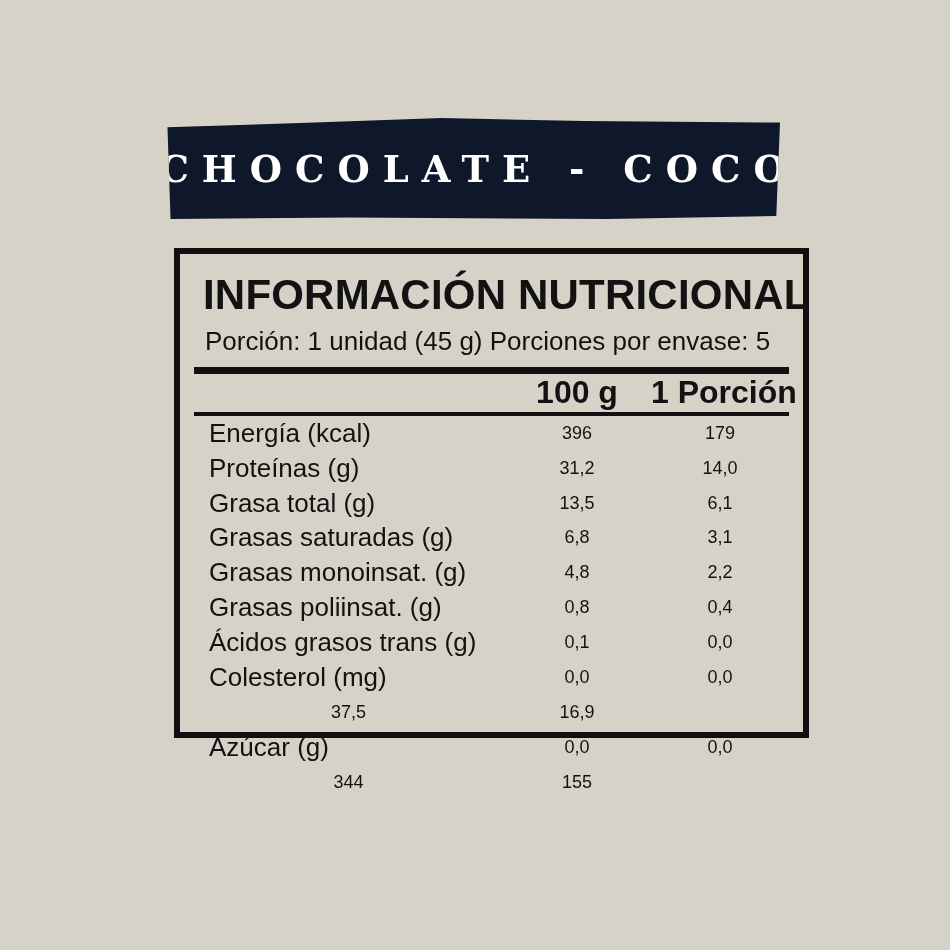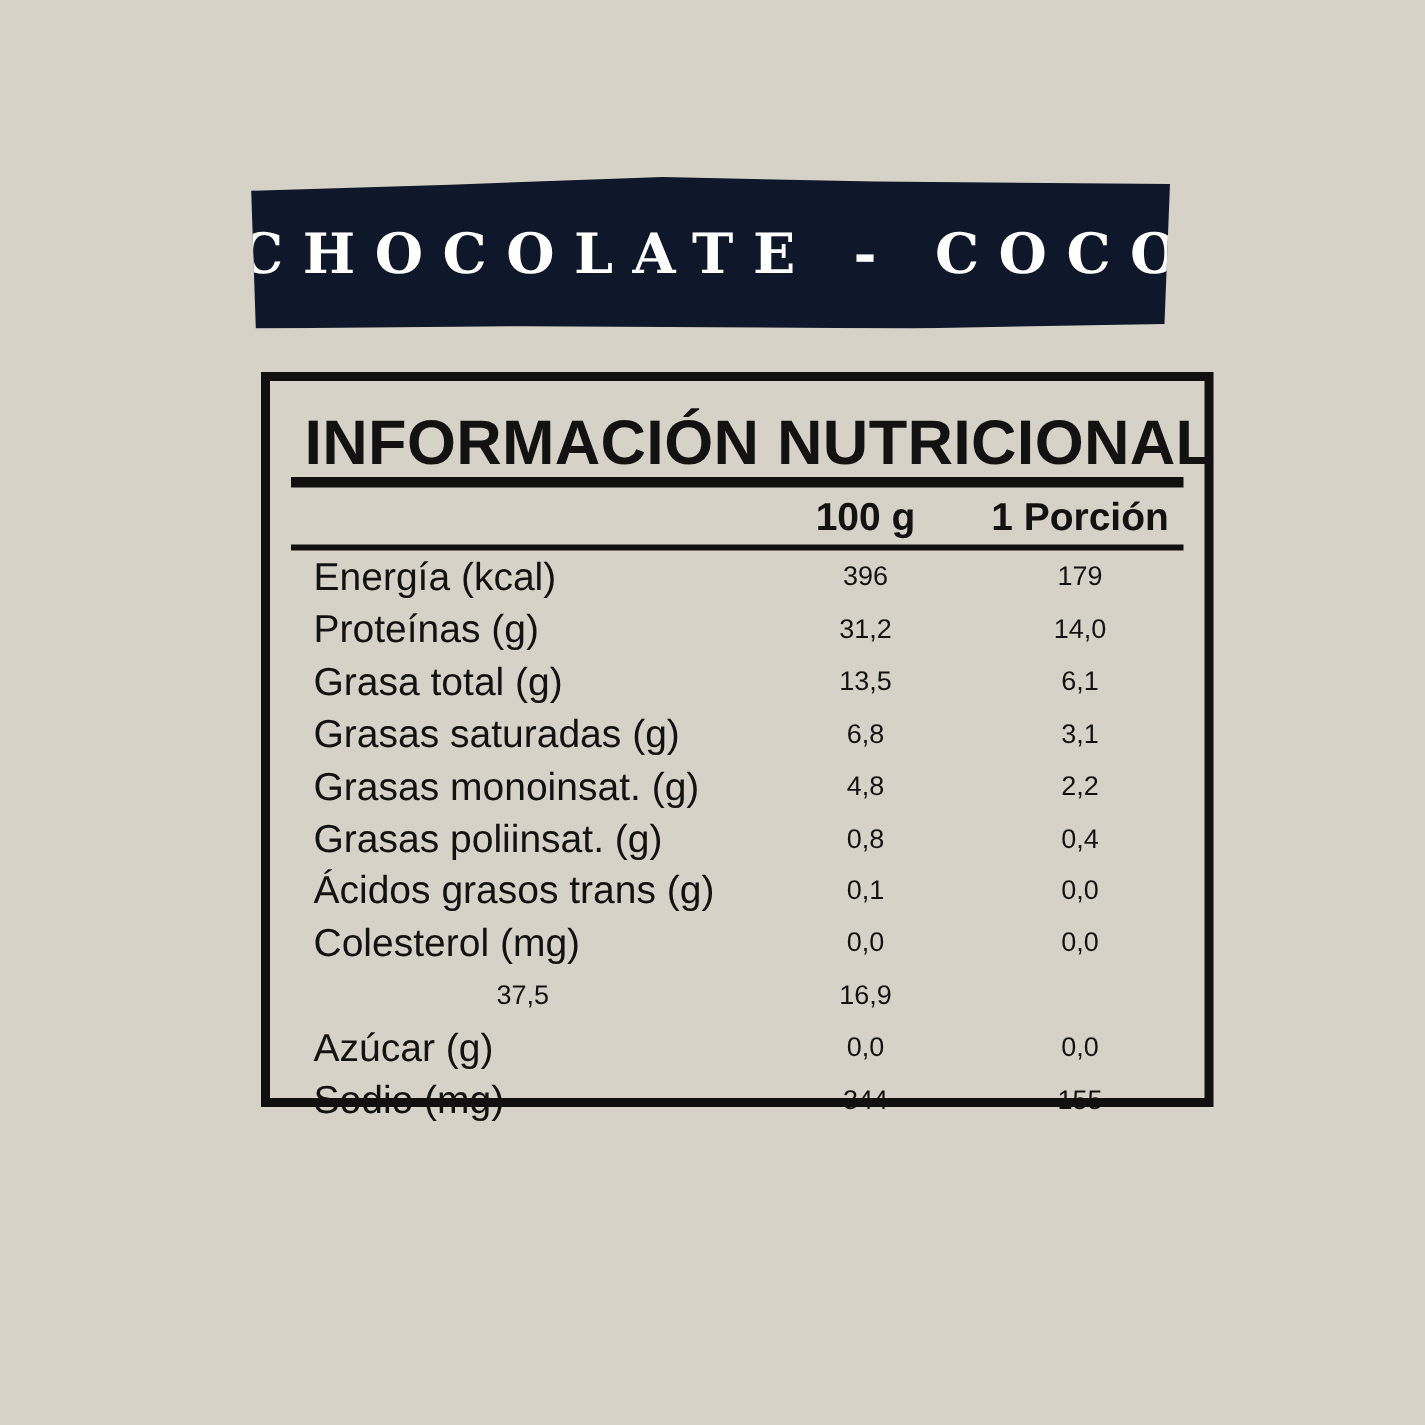--- a/index.html
+++ b/index.html
@@ -85,36 +85,37 @@
   .grid-row .val {
     text-align: center;
     font-size: 18px;
     white-space: nowrap;
   }
   .header-row {
     height: 38px;
   }
   .header-row .val {
     font-weight: bold;
-    font-size: 26px;
+    font-size: 32px;
   }
   .nutrient-row {
     height: 34.9px;
   }
 </style>
 </head>
 <body>
 
 <div class="banner">
   <span class="banner-text">CHOCOLATE - COCO</span>
 </div>
 
 <div class="panel">
   <div class="panel-title">INFORMACIÓN NUTRICIONAL</div>
 
+  <div class="serving">Porción: 1 unidad (45 g) Porciones por envase: 5</div>
 
   <div class="bar thick"></div>
 
   <div class="grid-row header-row">
     <div class="name"></div>
     <div class="val">100 g</div>
     <div class="val">1 Porción</div>
   </div>
 
   <div class="bar thin"></div>
@@ -163,18 +164,17 @@
       <div class="grid-row nutrient-row">
         <div class="val">37,5</div>
         <div class="val">16,9</div>
       </div>
       <div class="grid-row nutrient-row">
         <div class="name">Azúcar (g)</div>
         <div class="val">0,0</div>
         <div class="val">0,0</div>
       </div>
       <div class="grid-row nutrient-row">
-        <div class="name">Sodio (mg)</div>
         <div class="val">344</div>
         <div class="val">155</div>
       </div>
     </div>
 </div>
 
 </body></html>

